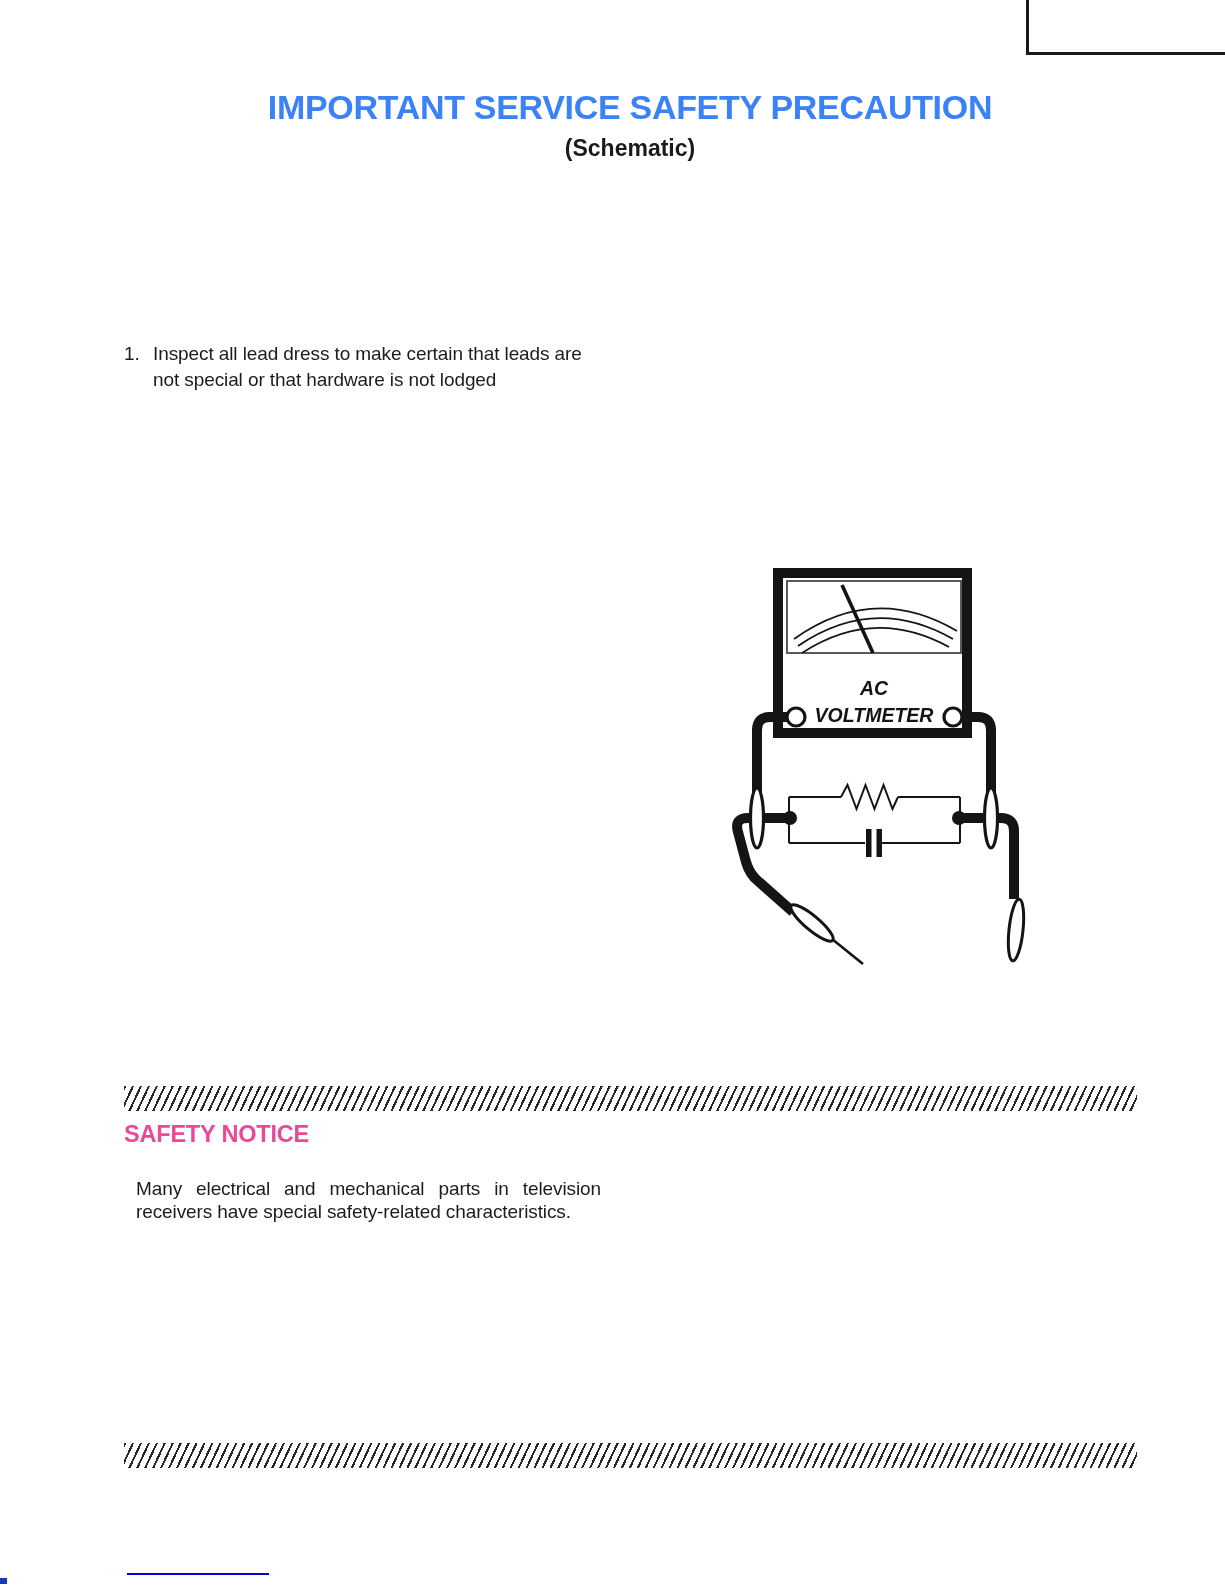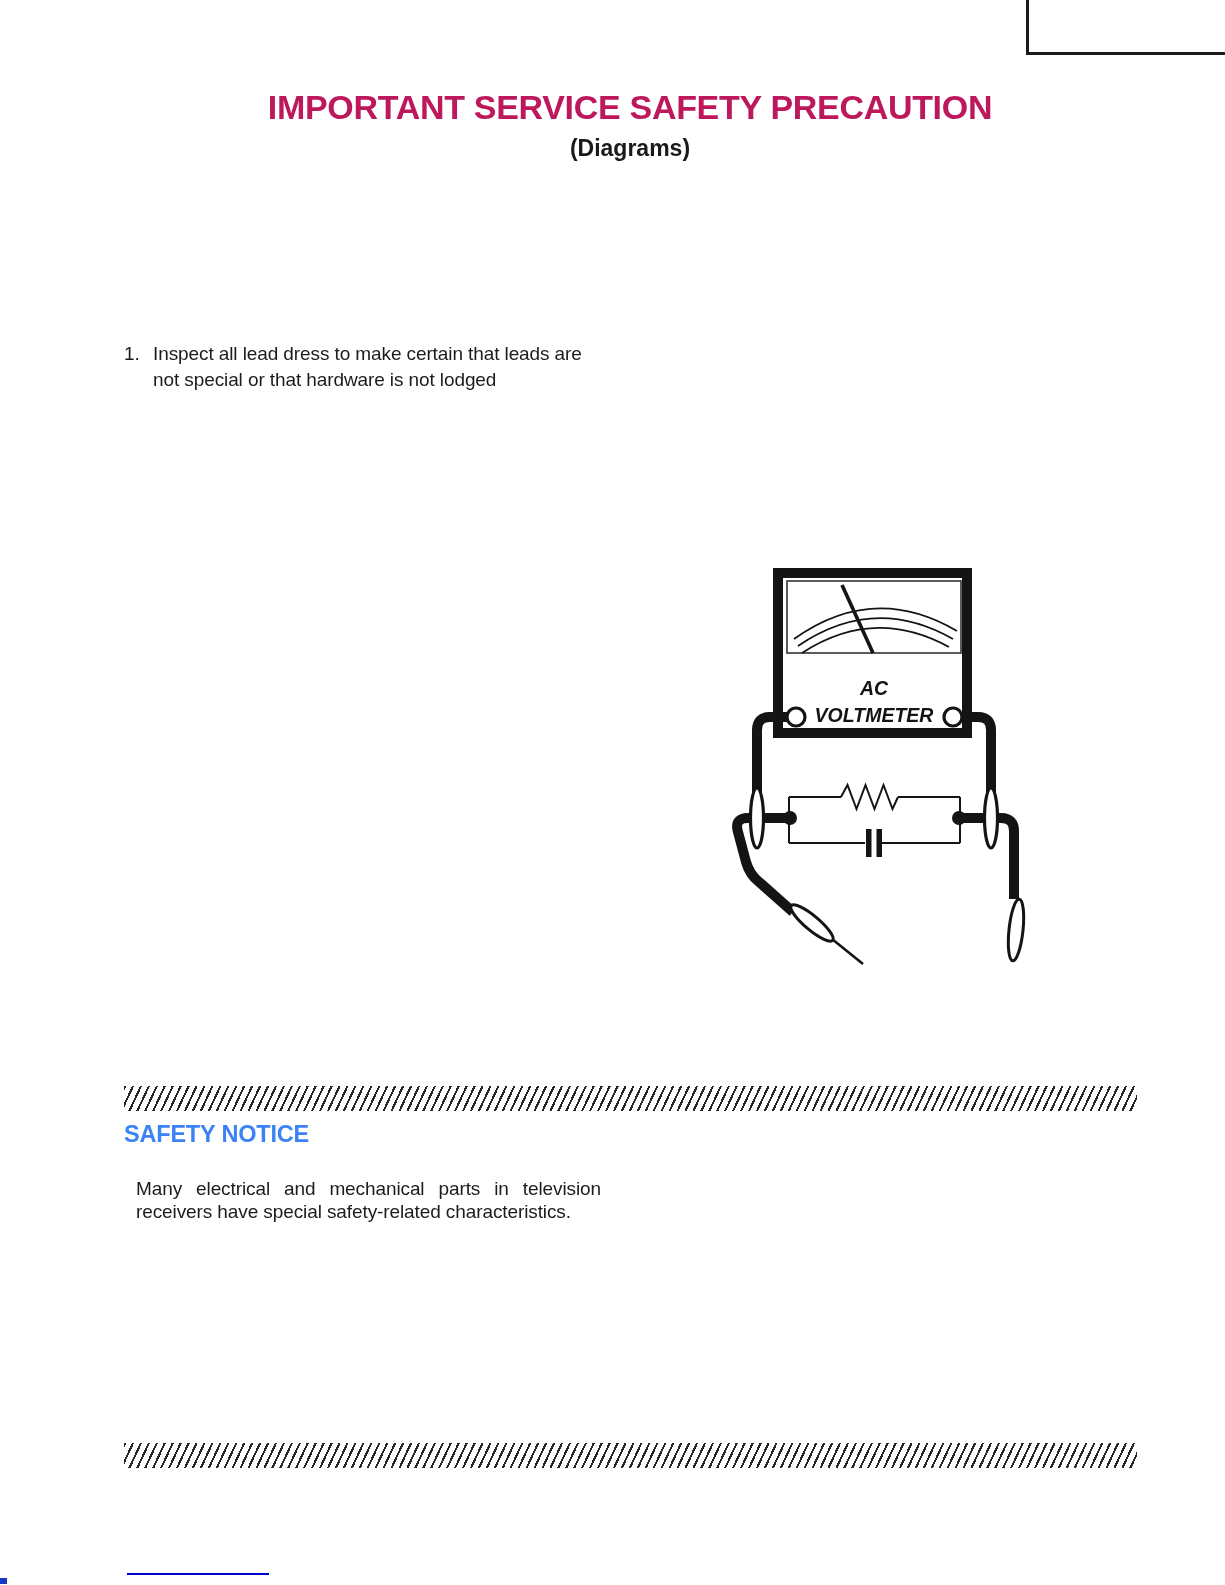--- a/index.html
+++ b/index.html
@@ -9,42 +9,42 @@
     font-family:"Liberation Sans", sans-serif; color:#1c1c1c;
   }
   .corner-box {
     position:absolute; left:1026px; top:0; right:0; height:52px;
     border-left:3.5px solid #1a1a1a; border-bottom:3.5px solid #1a1a1a;
     background:#fff;
   }
   .title {
     position:absolute; left:124px; top:88px; width:1012px;
     text-align:center; font-size:34px; font-weight:700; letter-spacing:-0.3px;
-    color:#be185d; white-space:nowrap;
+    color:#3b82f6; white-space:nowrap;
   }
   .subtitle {
     position:absolute; left:124px; top:135px; width:1012px;
     text-align:center; font-size:23px; font-weight:700; color:#1a1a1a;
   }
   .list-item {
     position:absolute; left:124px; top:341px; width:482px;
     display:flex; font-size:19px; line-height:25.5px; letter-spacing:-0.1px;
   }
   .list-item .num { width:29px; flex:0 0 29px; }
   .list-item .txt { flex:1; }
   .figure { position:absolute; left:690px; top:545px; width:380px; height:420px;font-style:italic; }
   .hatch {
     position:absolute; left:124px; width:1013px; height:25px;
     background:repeating-linear-gradient(115deg, #262626 0px, #262626 2px, transparent 2px, transparent 7.2px);
   }
   .hatch.top { top:1086px; }
   .hatch.bottom { top:1443px; }
   .notice-heading {
     position:absolute; left:124px; top:1121px;
-    font-size:23.5px; font-weight:700; color:#3b82f6; letter-spacing:-0.2px;
+    font-size:23.5px; font-weight:700; color:#ec4899; letter-spacing:-0.2px;
   }
   .notice-body {
     position:absolute; left:124px; top:1165px; width:489px;
     font-size:19px; line-height:23.4px; text-align:justify; letter-spacing:-0.1px;
   }
   .notice-body p { margin:12px; }
   .footer-link-underline {
     position:absolute; left:127px; top:1573px; width:142px; height:2px;
     background:#0000cc; cursor:pointer;
   }
@@ -54,21 +54,21 @@
   svg text { font-family:"Liberation Sans", sans-serif; font-weight:700; }
 </style>
 </head>
 <body>
 
 <div class="page">
 
   <div class="corner-box"></div>
 
   <div class="title">IMPORTANT SERVICE SAFETY PRECAUTION</div>
-  <div class="subtitle">(Diagrams)</div>
+  <div class="subtitle">(Schematic)</div>
 
   <div class="list-item">
     <span class="num">1.</span>
     <span class="txt">Inspect all lead dress to make certain that leads are not special or that hardware is not lodged</span>
   </div>
 
   <div class="figure">
     <svg viewBox="0 0 380 420" width="380" height="420">
       <g stroke="#141414" fill="none" stroke-linecap="butt">
 

